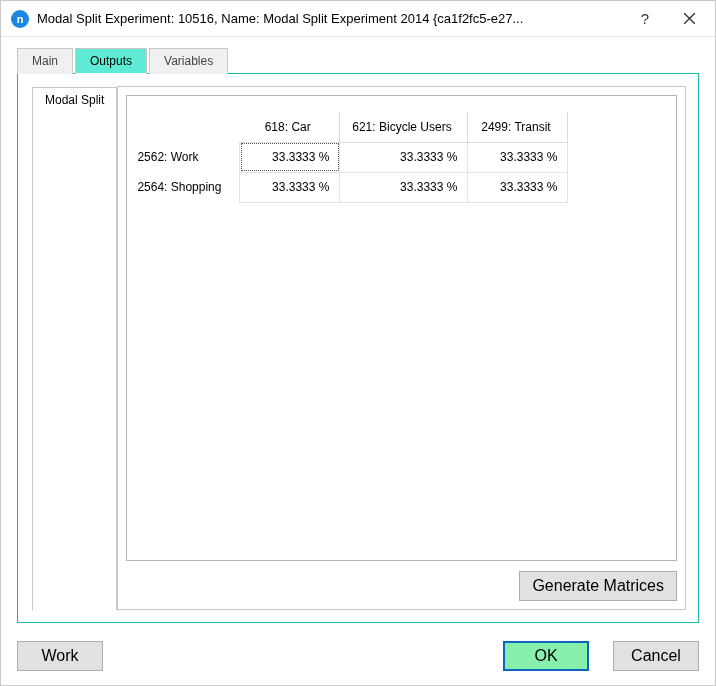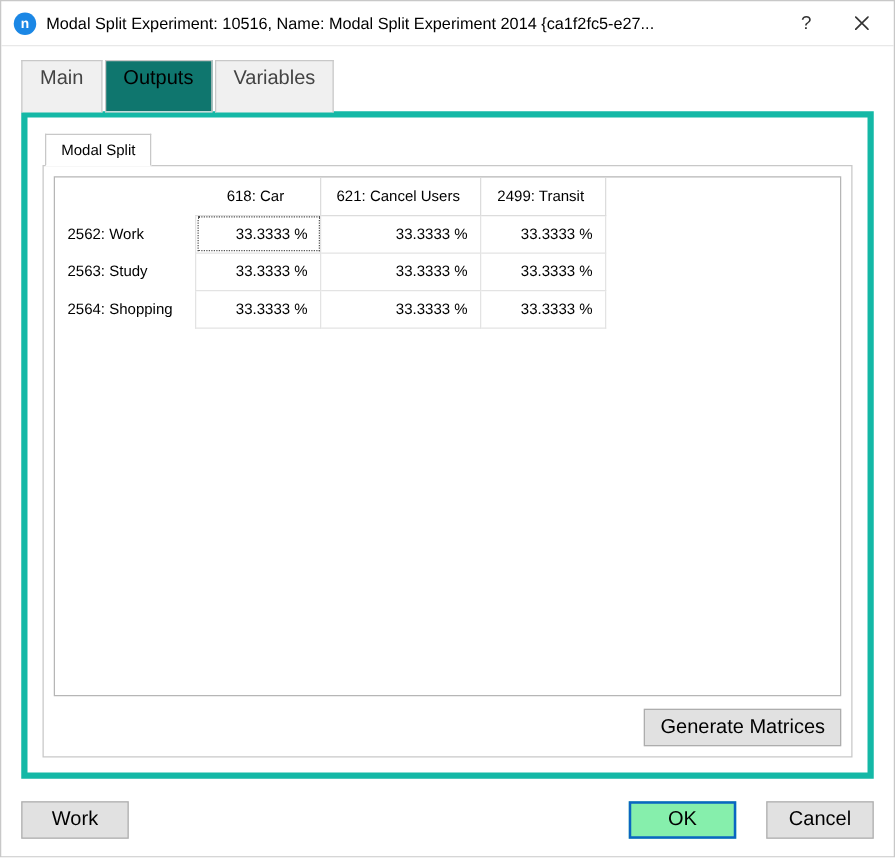--- a/index.html
+++ b/index.html
@@ -65,44 +65,44 @@
     flex-direction: column;
     padding: 10px 16px 14px 16px;
   }
   
   .tab-strip {
     display: flex;
     position: relative;
     z-index: 2;
   }
   .tab {
-    padding: 5px 14px 17px 14px;
+    padding: 5px 14px 5px 14px;
     border: 1px solid #c8c8c8;
     border-bottom: none;
     background: #f0f0f0;
     margin-right: 2px;
-    font-size: 16px;
+    font-size: 12px;
     cursor: pointer;
     position: relative;
     top: 1px;
     color: #444;
   }
   .tab.active {
-    background: #0f766e;
+    background: #5eead4;
     color: #000;
     top: 1px;
     z-index: 3;
     border-bottom: 1px solid #fff;
   }
   .tab-panel {
-    border: 5px solid #14b8a6;
-    flex: 1 1 auto;
-    background: #fff;
-    display: flex;
-    flex-direction: column;
+    border: 1px solid #14b8a6;
+    flex: 1 1 auto;
+    background: #fff;
+    display: flex;
+    flex-direction: row;
     padding: 12px 12px 12px 12px;
     position: relative;
     margin-top: 0;
   }
   
   .inner-tab-strip {
     display: flex;
     position: relative;
     z-index: 2;
     margin-left: 2px;
@@ -129,20 +129,21 @@
   
   .grid-wrap {
     border: 1px solid #b6b6b6;
     flex: 1 1 auto;
     overflow: hidden;
     background: #fff;
   }
   table.grid {
     border-collapse: collapse;
     font-size: 12px;
+    margin-top: 16px;
   }
   table.grid th, table.grid td {
     padding: 6px 10px 6px 6px;
     text-align: right;
     white-space: nowrap;
     height: 30px;
   }
   table.grid th.col-header {
     text-align: center;
     font-weight: normal;
@@ -239,38 +240,32 @@
             <colgroup>
               <col class="col-rowh">
               <col class="col-c">
               <col class="col-c2">
               <col class="col-c">
             </colgroup>
             <thead>
               <tr>
                 <th class="corner"></th>
                 <th class="col-header">618: Car</th>
-                <th class="col-header">621: Cancel Users</th>
+                <th class="col-header">621: Bicycle Users</th>
                 <th class="col-header">2499: Transit</th>
               </tr>
             </thead>
             <tbody>
               <tr>
                 <th class="row-header">2562: Work</th>
                 <td class="cell focused">33.3333 %</td>
                 <td class="cell">33.3333 %</td>
                 <td class="cell">33.3333 %</td>
               </tr>
               <tr>
-                <th class="row-header">2563: Study</th>
-                <td class="cell">33.3333 %</td>
-                <td class="cell">33.3333 %</td>
-                <td class="cell">33.3333 %</td>
-              </tr>
-              <tr>
                 <th class="row-header">2564: Shopping</th>
                 <td class="cell">33.3333 %</td>
                 <td class="cell">33.3333 %</td>
                 <td class="cell">33.3333 %</td>
               </tr>
             </tbody>
           </table>
         </div>
 
         <div class="gen-row">

